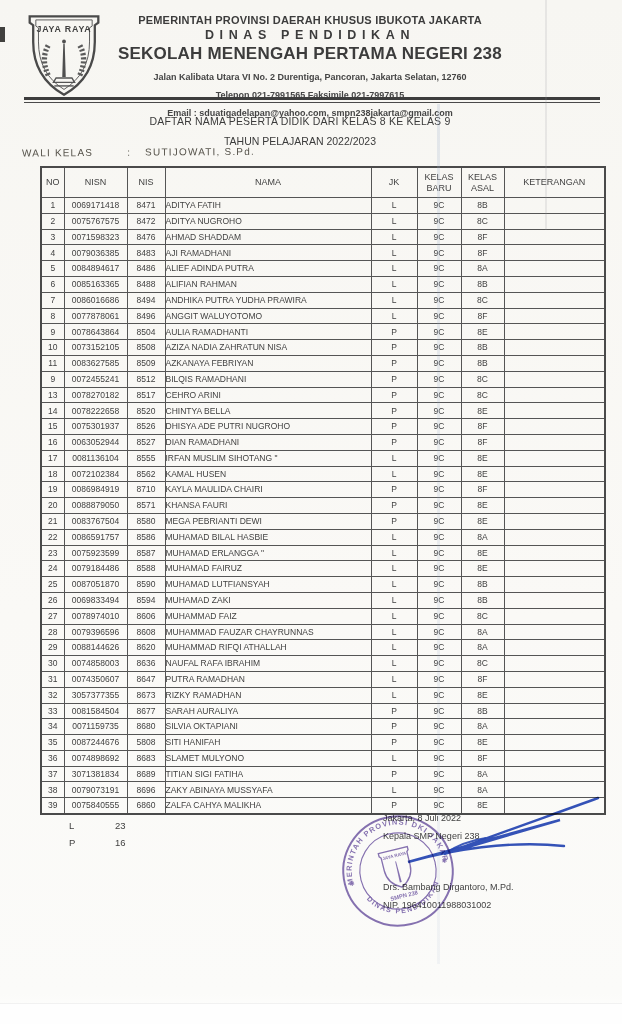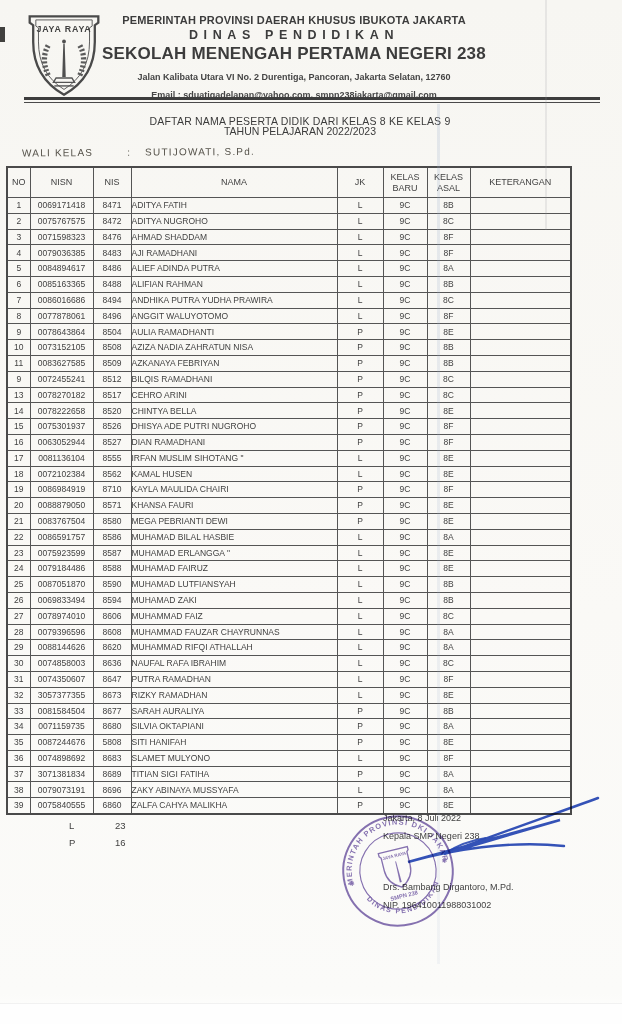--- a/index.html
+++ b/index.html
@@ -3,38 +3,38 @@
 <meta charset="utf-8">
 <style>
   html,body{margin:0;padding:0;}
   body{width:622px;height:1024px;overflow:hidden;background:#fff;
        font-family:"Liberation Sans", sans-serif;}
   .page{position:absolute;left:0;top:0;width:622px;height:1024px;
         background:linear-gradient(180deg,#f7f6f2 0%,#faf9f6 60%,#fbfbf9 97%,#ffffff 100%);
         color:#3a3a3a;}
   
   .logo{position:absolute;left:24px;top:12px;width:80px;height:88px;}
-  .lh-text{position:absolute;left:84px;top:14px;width:420px;text-align:center;color:#3c3c3c;}
+  .lh-text{position:absolute;left:100px;top:14px;width:420px;text-align:center;color:#3c3c3c;}
   .lh1{font-size:11px;font-weight:bold;letter-spacing:.2px;}
   .lh2{font-size:12.5px;font-weight:bold;letter-spacing:.45em;margin-top:2px;}
   .lh3{font-size:17px;font-weight:bold;margin-top:2px;letter-spacing:.2px;}
   .lh4,.lh5,.lh6{font-size:9px;font-weight:bold;margin-top:8px;color:#454545;}
   .rule-thick{position:absolute;left:24px;top:97px;width:576px;height:3px;background:#3d3d3d;}
   .rule-thin{position:absolute;left:24px;top:102px;width:576px;height:1px;background:#4a4a4a;}
   
   .title1{position:absolute;left:0;top:115px;width:600px;text-align:center;
           font-size:10.5px;font-weight:500;color:#3b3b3b;letter-spacing:.2px;}
-  .title2{position:absolute;left:0;top:125px;width:600px;text-align:center;
+  .title2{position:absolute;left:0;top:135px;width:600px;text-align:center;
           font-size:10.5px;font-weight:500;color:#3b3b3b;}
   
   .wali{position:absolute;left:22px;top:146px;width:420px;font-size:10px;color:#55524a;
         letter-spacing:1.2px;transform:rotate(-.4deg);font-weight:500;}
   .wali .sep{margin:0 14px 0 34px;}
   
-  table.students{position:absolute;left:6px;top:166px;width:564px;border-collapse:collapse;
+  table.students{position:absolute;left:40px;top:166px;width:564px;border-collapse:collapse;
         table-layout:fixed;font-size:8.5px;color:#3f3f3f;}
   table.students th,table.students td{border:1px solid #555;padding:0;overflow:hidden;
         white-space:nowrap;}
   table.students{border:2px solid #4a4a4a;}
   th{height:29px;font-weight:500;font-size:9px;text-align:center;line-height:1.15;
      white-space:normal !important;}
   td{height:14.8px;text-align:center;line-height:1;}
   td.c-nama{text-align:left;padding-left:4px;}
   
   .summary{position:absolute;left:69px;top:820px;font-size:9.5px;color:#3f3f3f;}
@@ -74,20 +74,21 @@
     <circle cx="45" cy="33.5" r="2.2" fill="#4f4f4f"></circle>
     <path d="M36 75 H54 L57 80 H33 Z" fill="none" stroke="#555" stroke-width="1.6"></path>
     <path d="M34 84 H56" stroke="#555" stroke-width="1.6"></path>
   </svg>
 
   <div class="lh-text">
     <div class="lh1">PEMERINTAH PROVINSI DAERAH KHUSUS IBUKOTA JAKARTA</div>
     <div class="lh2">DINAS PENDIDIKAN</div>
     <div class="lh3">SEKOLAH MENENGAH PERTAMA NEGERI 238</div>
     <div class="lh4">Jalan Kalibata Utara VI No. 2 Durentiga, Pancoran, Jakarta Selatan, 12760</div>
+    <div class="lh5">Telepon 021-7991565 Faksimile 021-7997615</div>
     <div class="lh6">Email : sduatigadelapan@yahoo.com, smpn238jakarta@gmail.com</div>
   </div>
   <div class="rule-thick"></div>
   <div class="rule-thin"></div>
 
   <div class="title1">DAFTAR NAMA PESERTA DIDIK DARI KELAS 8 KE KELAS 9</div>
   <div class="title2">TAHUN PELAJARAN 2022/2023</div>
 
   <div class="wali">
     <span>WALI KELAS</span><span class="sep">:</span><span>SUTIJOWATI, S.Pd.</span>

